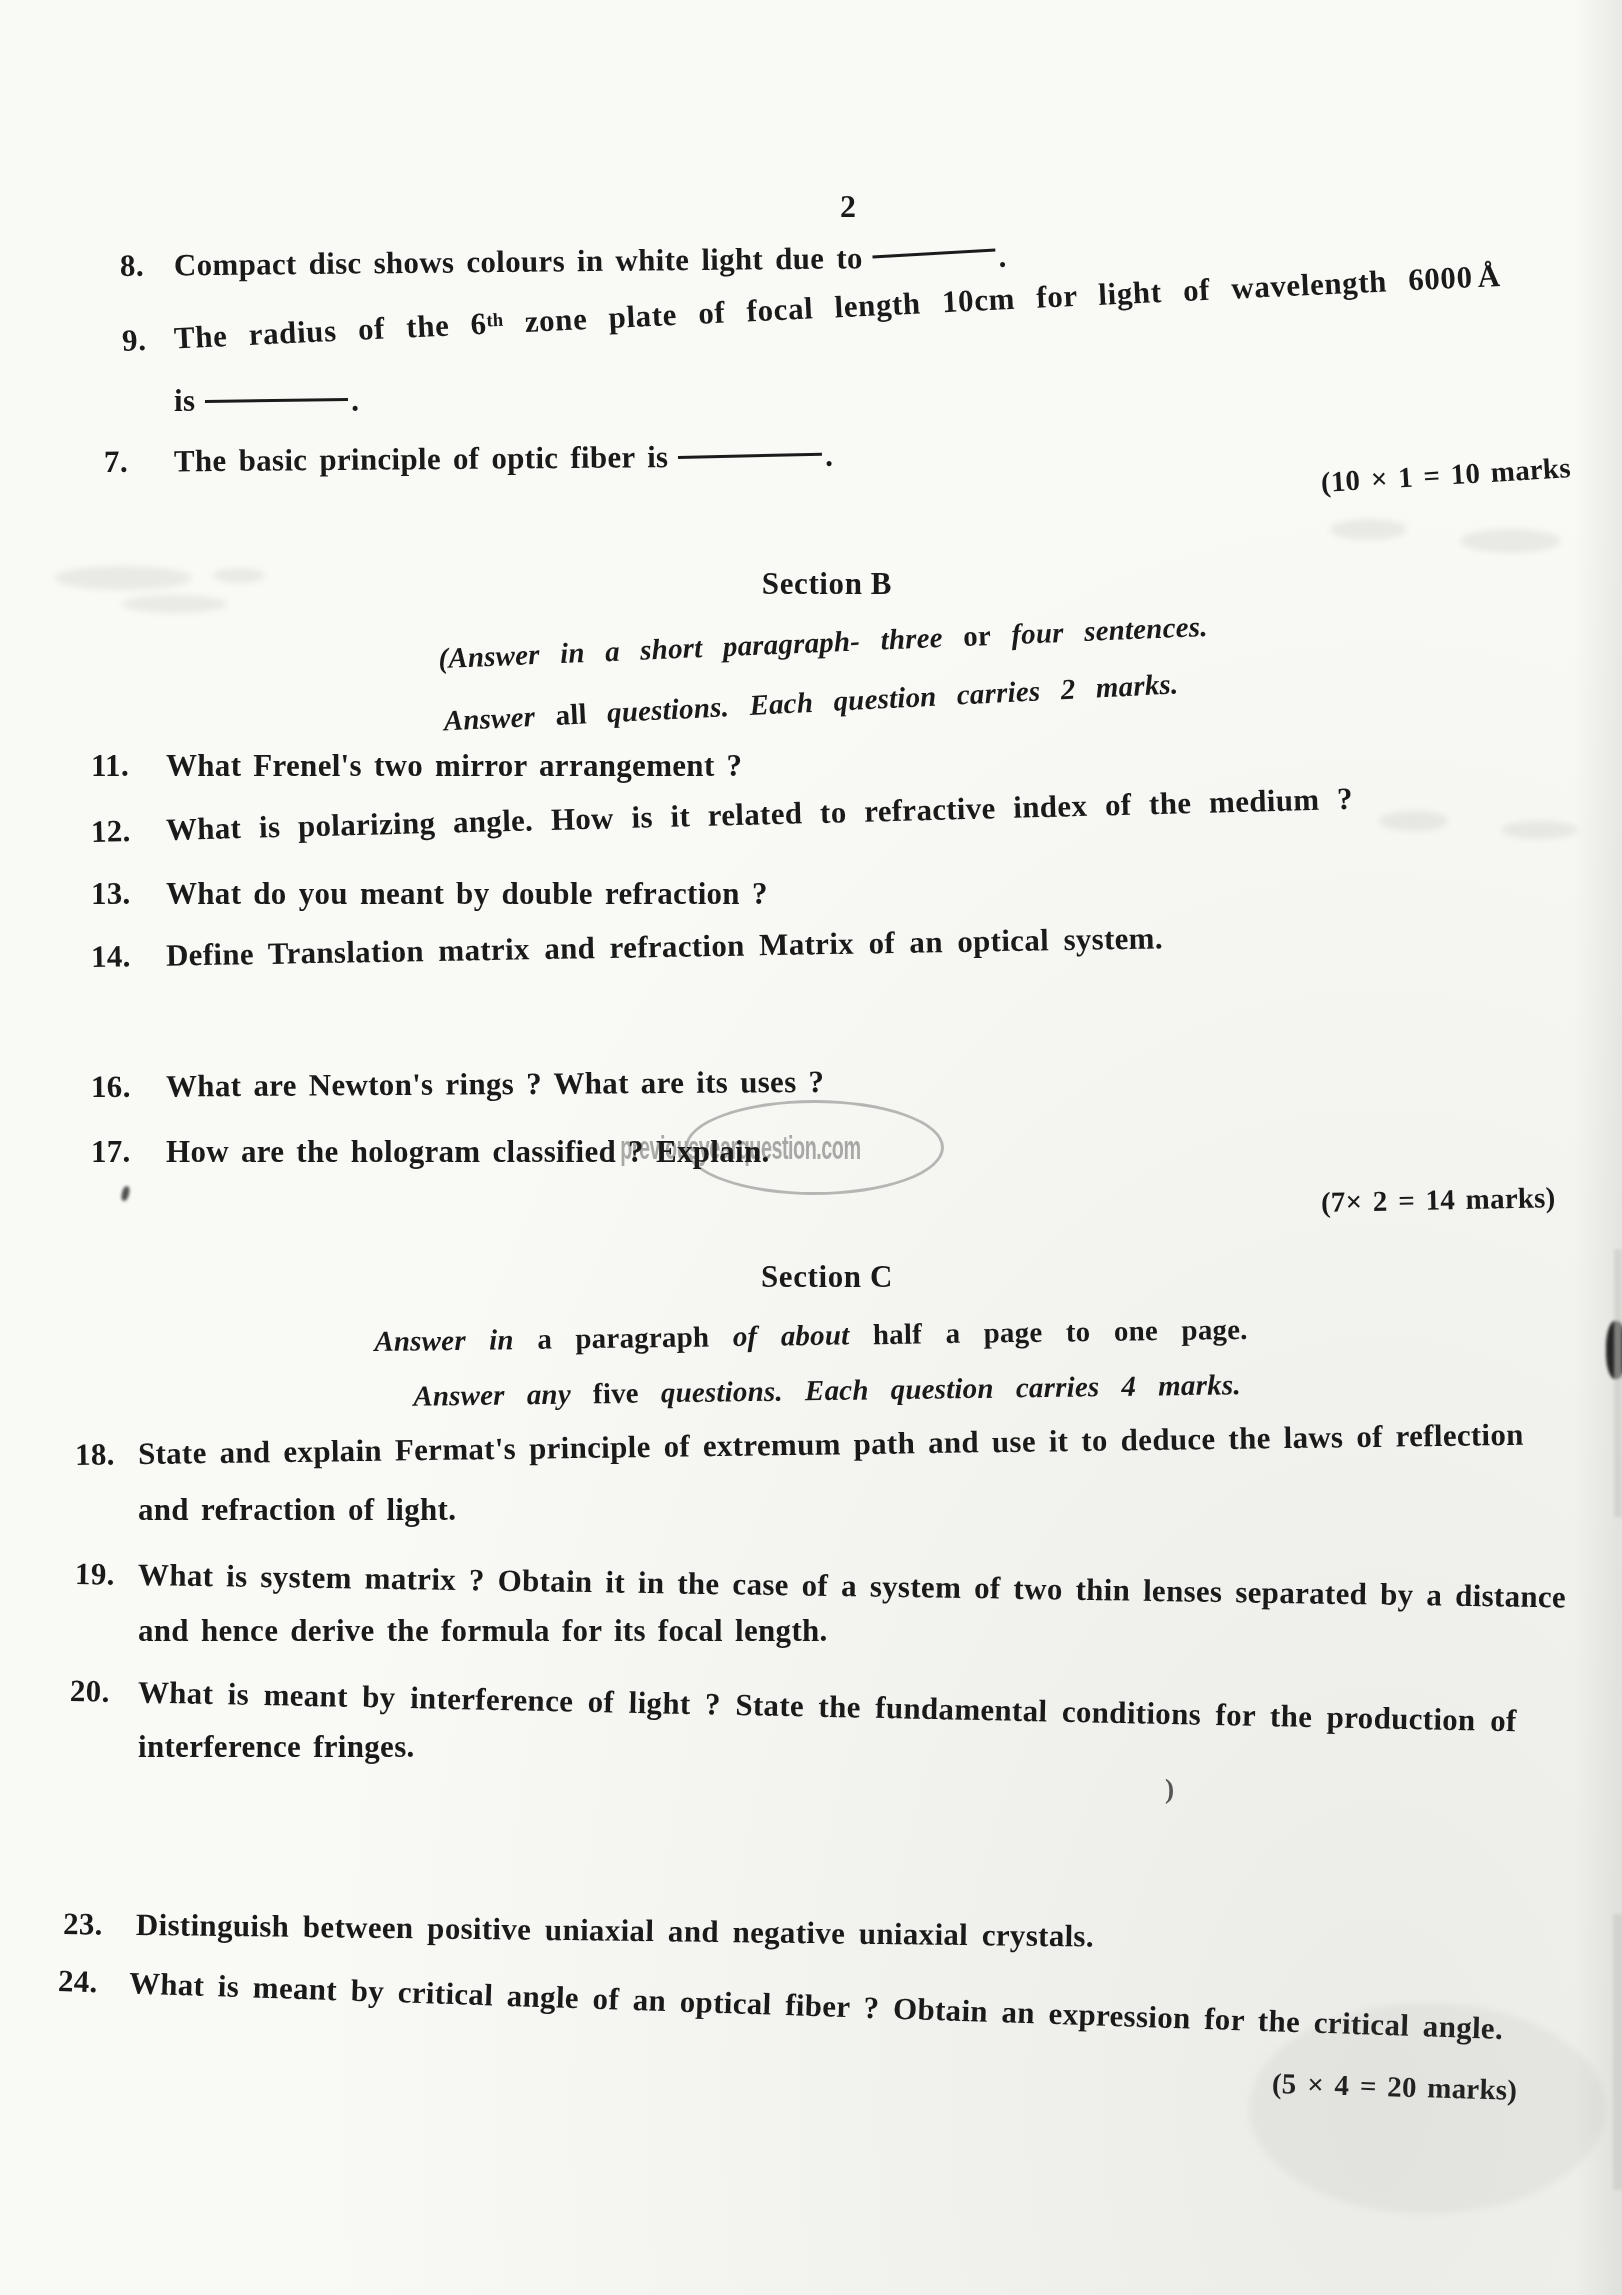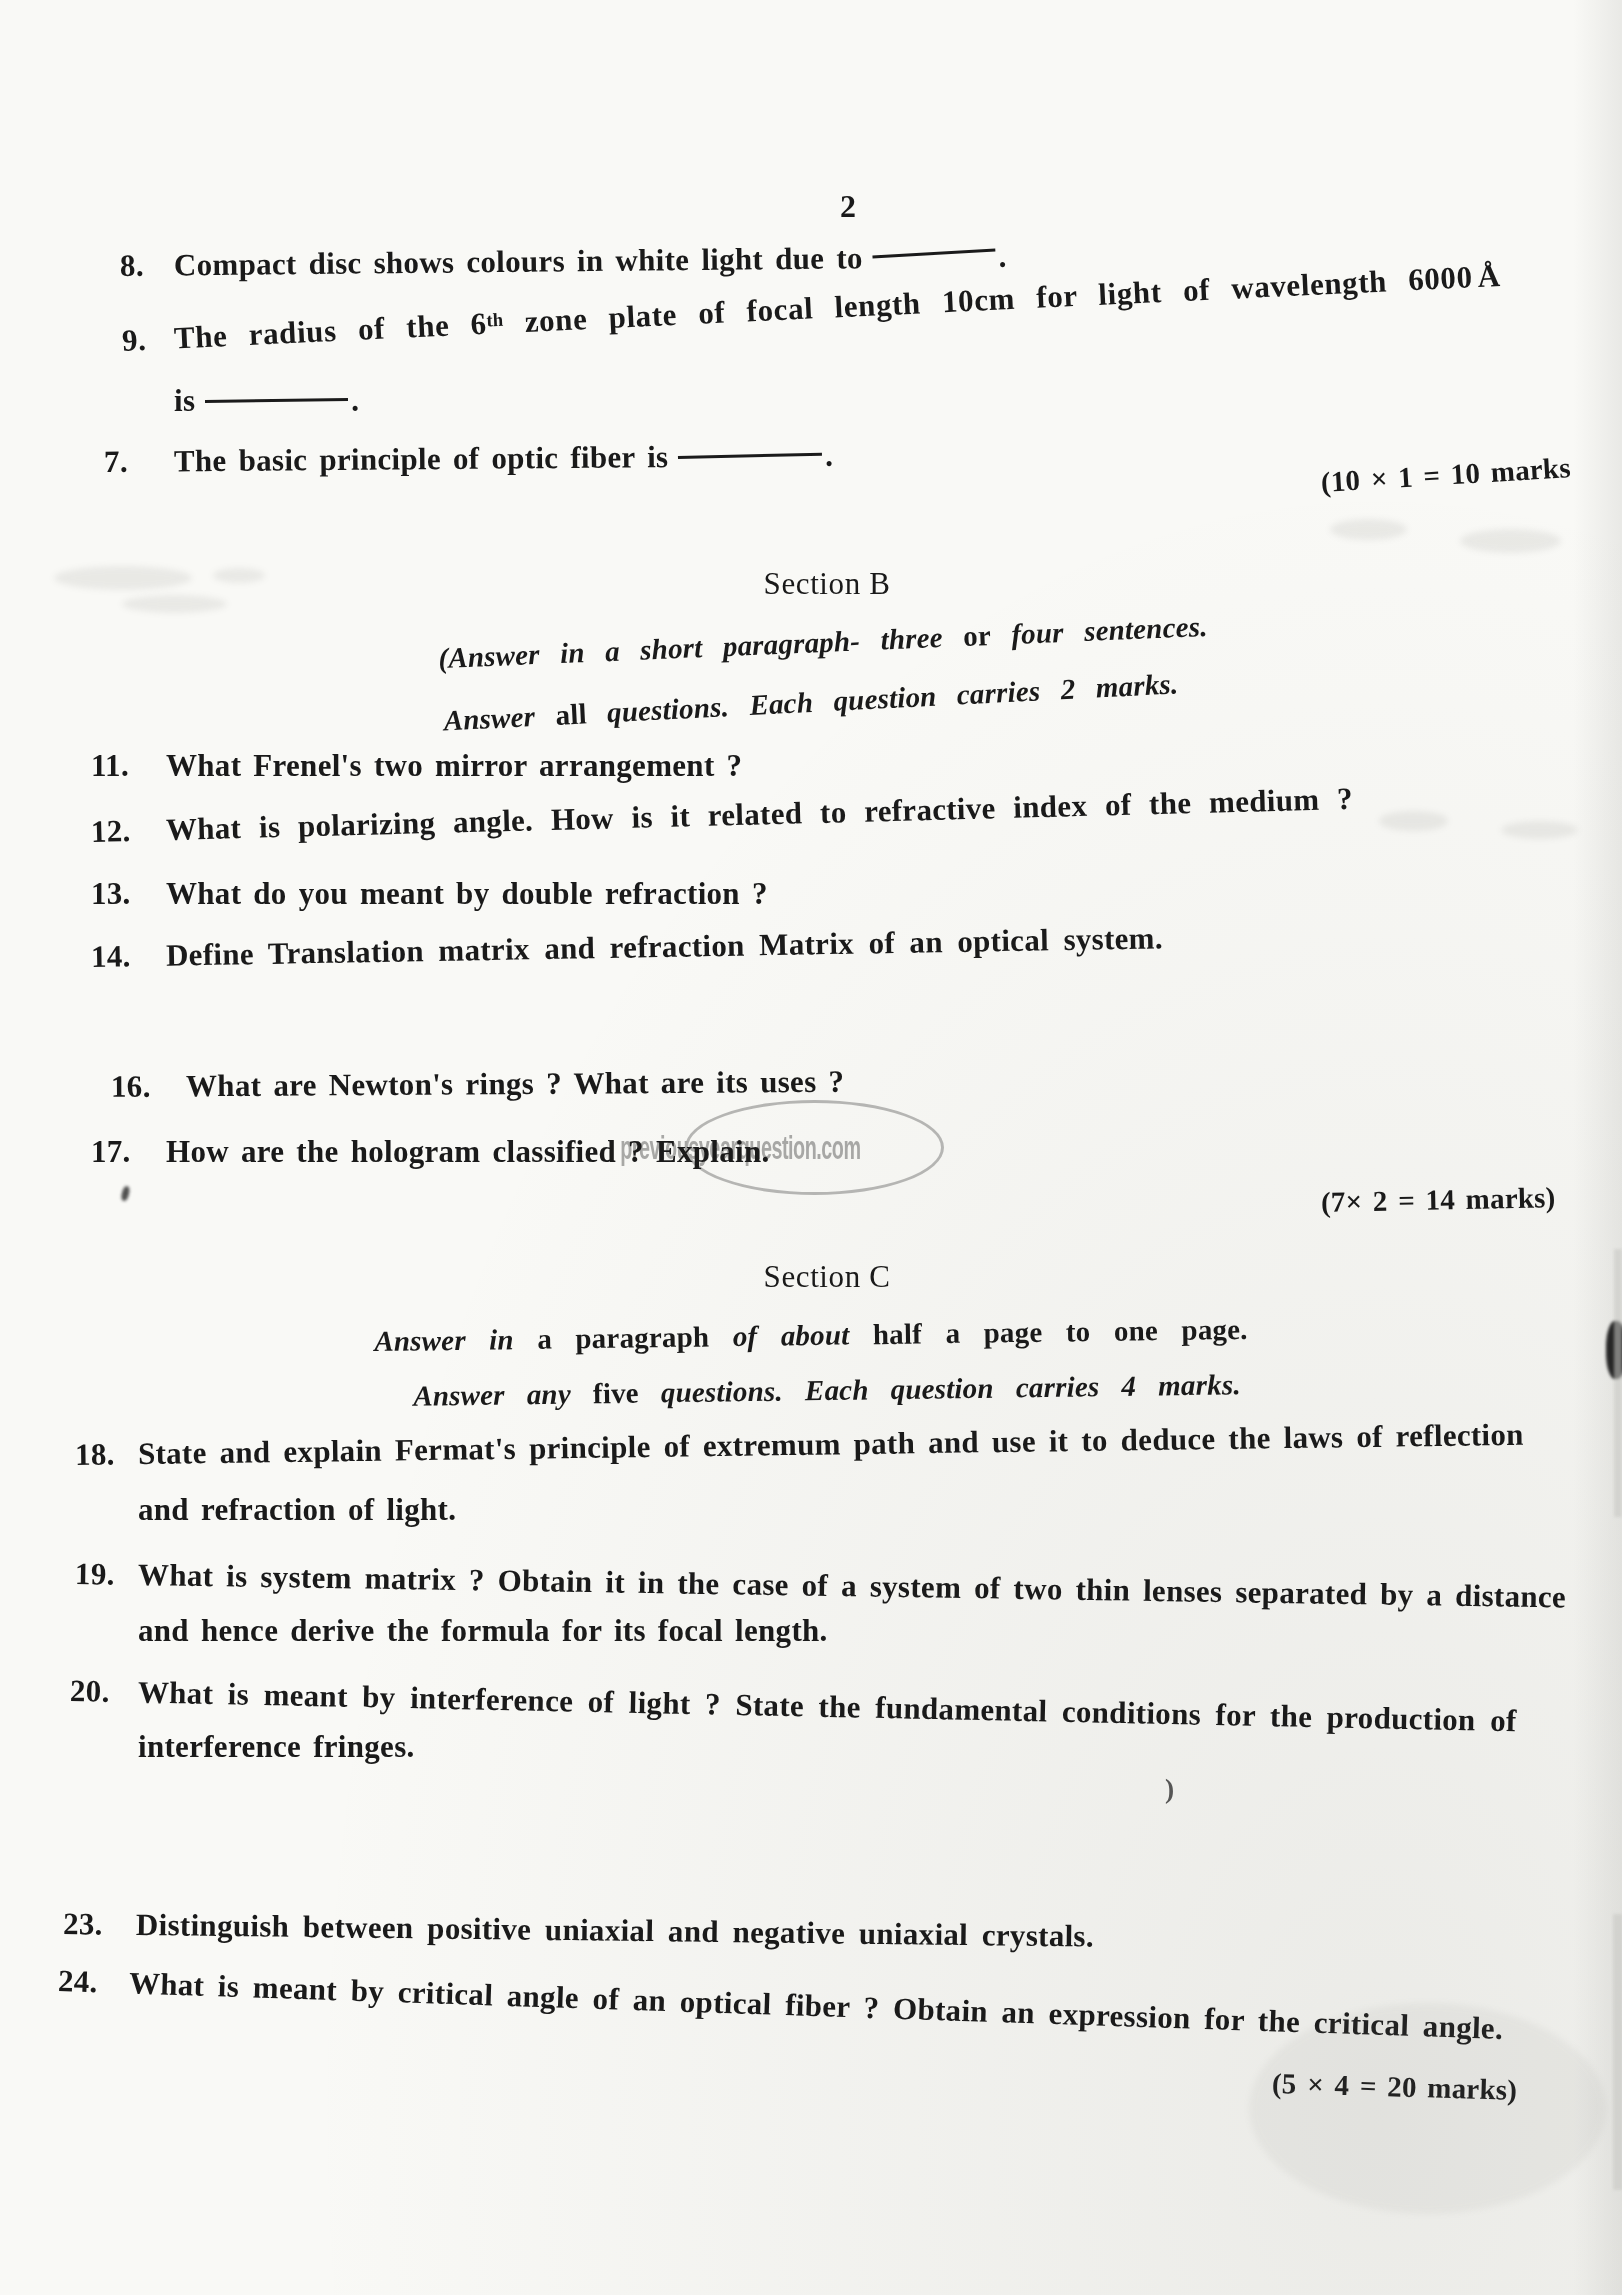--- a/index.html
+++ b/index.html
@@ -9,21 +9,21 @@
       linear-gradient(90deg, rgba(0,0,0,0) 97%, rgba(90,90,85,.10) 100%),
       radial-gradient(ellipse at 85% 92%, rgba(110,110,100,.10), rgba(0,0,0,0) 55%),
       #f9f9f6;
     font-family:"Liberation Serif",serif;color:#1a1a1a;
   }
   .q,.cont{position:absolute;white-space:nowrap;font-size:31px;font-weight:700;
     letter-spacing:0.3px;word-spacing:4px;transform-origin:left center;}
   .num{display:inline-block;}
   .marks{position:absolute;white-space:nowrap;font-size:29px;font-weight:700;
     letter-spacing:0.2px;word-spacing:3.2px;transform-origin:left center;}
-  .sec-title{position:absolute;font-size:31px;font-weight:400;letter-spacing:0.6px;
+  .sec-title{position:absolute;font-size:31px;font-weight:700;letter-spacing:0.6px;
     transform:translateX(-50%);white-space:nowrap;}
   .inst{position:absolute;white-space:nowrap;font-size:29px;font-weight:700;
     font-style:italic;letter-spacing:0.2px;transform-origin:center;}
   .inst .up{font-style:normal;}
   .blank{display:inline-block;border-top:3.2px solid #1b1b1b;height:0;
     vertical-align:baseline;transform-origin:left center;margin-left:9.7px;margin-right:3.2px;}
   sup.th{font-size:18.7px;vertical-align:7.3px;letter-spacing:0;}
   .tailglyph{display:inline-block;margin-left:4.9px;}
   .watermark{position:absolute;left:685px;top:1100px;width:253px;height:89px;
     border:3.2px solid #adadab;border-radius:50%;display:flex;align-items:center;
@@ -81,21 +81,21 @@
   <div class="q" style="left:91px;top:814px;transform:rotate(-1.5deg);word-spacing:9.7px;">
     <span class="num" style="width:75px;">12.</span><span>What is polarizing angle. How is it related to refractive index of the medium ?</span>
   </div>
   <div class="q" style="left:91px;top:876px;">
     <span class="num" style="width:75px;">13.</span><span>What do you meant by double refraction ?</span>
   </div>
   <div class="q" style="left:91px;top:939px;transform:rotate(-1deg);word-spacing:6.5px;">
     <span class="num" style="width:75px;">14.</span><span>Define Translation matrix and refraction Matrix of an optical system.</span>
   </div>
   <div class="q" style="left:91px;top:1069px;transform:rotate(-0.4deg);">
-    <span class="num" style="width:75px;margin-left:20px;">16.</span><span>What are Newton's rings ? What are its uses ?</span>
+    <span class="num" style="width:75px;">16.</span><span>What are Newton's rings ? What are its uses ?</span>
   </div>
 
   <div class="watermark">
     <span class="wm-text">previousyearquestion.com</span>
   </div>
 
   <div class="q" style="left:91px;top:1134px;">
     <span class="num" style="width:75px;">17.</span><span>How are the hologram classified ? Explain.</span>
   </div>
 

